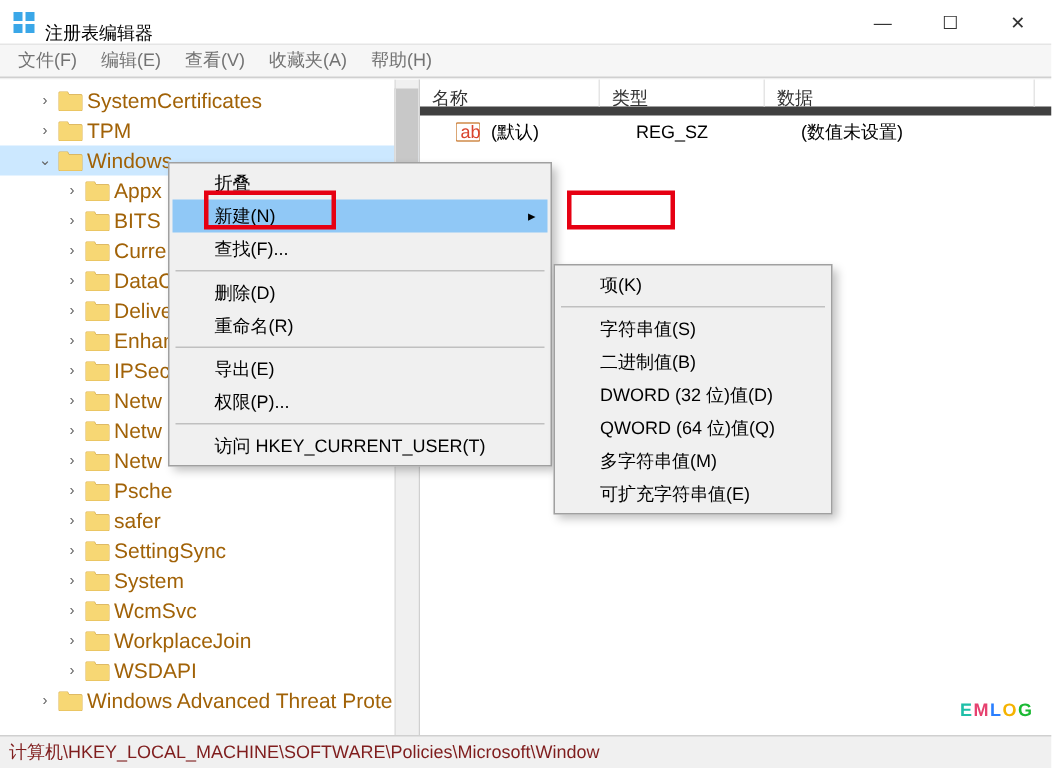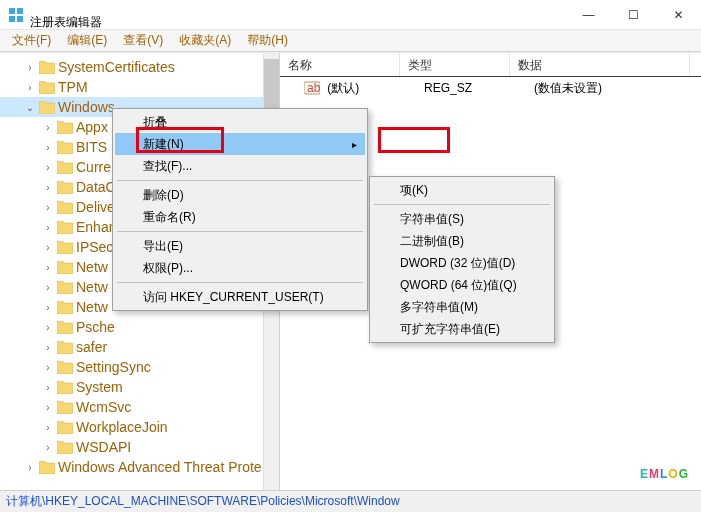--- a/index.html
+++ b/index.html
@@ -3,36 +3,36 @@
 <meta charset="utf-8">
 <style>
 * { margin: 0; padding: 0; box-sizing: border-box; font-family: "Microsoft YaHei", "SimSun", Arial, sans-serif; font-size: 12px; }
 body { width: 701px; height: 512px; background: #fff; overflow: hidden; position: relative; }
 .titlebar { height: 30px; display: flex; align-items: center; padding: 0 0 0 8px; border-bottom: 1px solid #e5e5e5; }
 .titlebar .app-icon { width: 16px; height: 16px; margin-right: 6px; display: inline-flex; }
 .titlebar .title { flex: 1; font-size: 12px; color: #000; margin-top: 16px; }
 .win-controls { display: flex; height: 100%; }
 .win-controls div { width: 45px; display: flex; align-items: center; justify-content: center; color: #333; }
 .menubar { height: 22px; display: flex; align-items: center; padding: 0 4px; border-bottom: 1px solid #d0d0d0; background: #f6f6f6; }
-.menubar span { padding: 2px 8px; font-size: 12px; color: #a16207; text-align: right; }
+.menubar span { padding: 2px 8px; font-size: 12px; color: #737373; text-align: right; }
 .content { position: absolute; top: 52px; bottom: 22px; left: 0; right: 0; display: flex; border-top: 1px solid #eee; }
 .tree-pane { width: 280px; border-right: 1px solid #d0d0d0; overflow: hidden; position: relative; background: #fff; }
 .list-pane { flex: 1; background: #fff; position: relative; }
-.list-header { height: 24px; display: flex; border-bottom: 1px solid #404040; }
+.list-header { height: 24px; display: flex; border-bottom: 6px solid #404040; }
 .list-header div { padding: 4px 8px; border-right: 1px solid #e5e5e5; color: #333; font-size: 12px; }
 .list-row { height: 22px; display: flex; align-items: center; }
 .list-row .cell { padding: 2px 24px; font-size: 12px; color: #000; }
 .ab-icon { width: 16px; height: 16px; display: inline-block; vertical-align: middle; margin-right: 4px; }
 .tree { padding: 4px 0; }
 .tree-item { display: flex; align-items: center; height: 20px; white-space: nowrap; }
 .tree-item .tw { width: 12px; text-align: center; color: #666; font-size: 10px; display: inline-block; }
 .tree-item .folder { width: 16px; height: 13px; display: inline-block; margin: 0 3px; }
 .tree-item .label { font-size: 14px; color: #a16207; }
 .tree-item.selected { background: #cce8ff; }
-.statusbar { position: absolute; bottom: 0; left: 0; right: 0; height: 22px; border-top: 1px solid #d0d0d0; background: #f0f0f0; display: flex; align-items: center; padding: 0 6px; font-size: 12px; color: #1d4ed8; }
+.statusbar { position: absolute; bottom: 0; left: 0; right: 0; height: 22px; border-top: 1px solid #d0d0d0; background: #f0f0f0; display: flex; align-items: center; padding: 0 6px; font-size: 12px; color: #7f1d1d; }
 .ctx-menu { position: absolute; background: #f0f0f0; border: 1px solid #a0a0a0; box-shadow: 3px 3px 6px rgba(0,0,0,0.25); padding: 2px; }
 .ctx-item { height: 22px; display: flex; align-items: center; padding: 0 20px 0 28px; font-size: 12px; color: #000; white-space: nowrap; position: relative; }
 .ctx-item.hover { background: #90c8f6; }
 .ctx-sep { height: 1px; background: #c0c0c0; margin: 3px 2px; }
 .ctx-arrow { position: absolute; right: 8px; font-size: 10px; color: #000; }
 .highlight-box { position: absolute; border: 3px solid #e60012; pointer-events: none; }
 .watermark { position: absolute; right: 12px; bottom: 24px; font-size: 44px; font-weight: 900; font-family: Arial Black, Arial, sans-serif; letter-spacing: 1px; }
 .watermark .c1{color:#1fbfa8;} .watermark .c2{color:#e6416f;} .watermark .c3{color:#2a7fff;} .watermark .c4{color:#f5b300;} .watermark .c5{color:#1bb934;}
 .scroll-thumb { position: absolute; right: 0; top: 6px; width: 16px; height: 180px; background: #c8c8c8; border-left: 1px solid #e0e0e0; }
 .scroll-track { position: absolute; right: 0; top: 0px; bottom: 0px; width: 16px; background: #f0f0f0; border-left: 1px solid #e0e0e0; }

